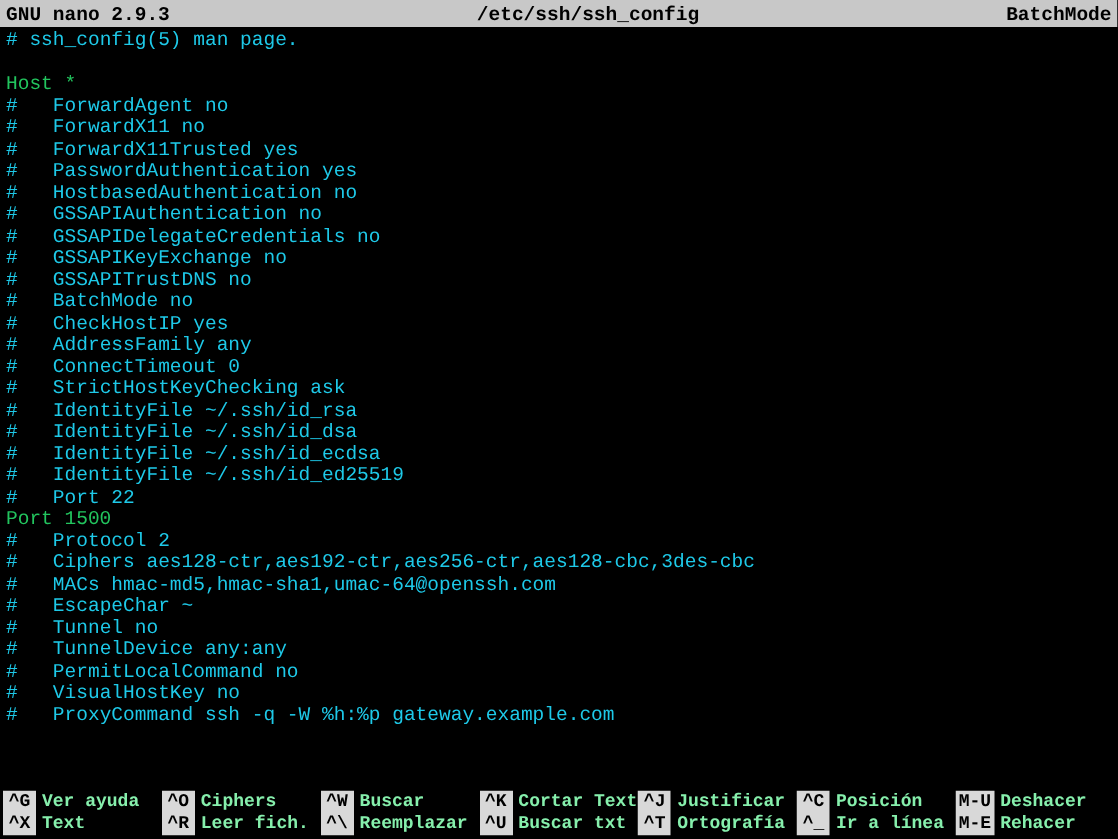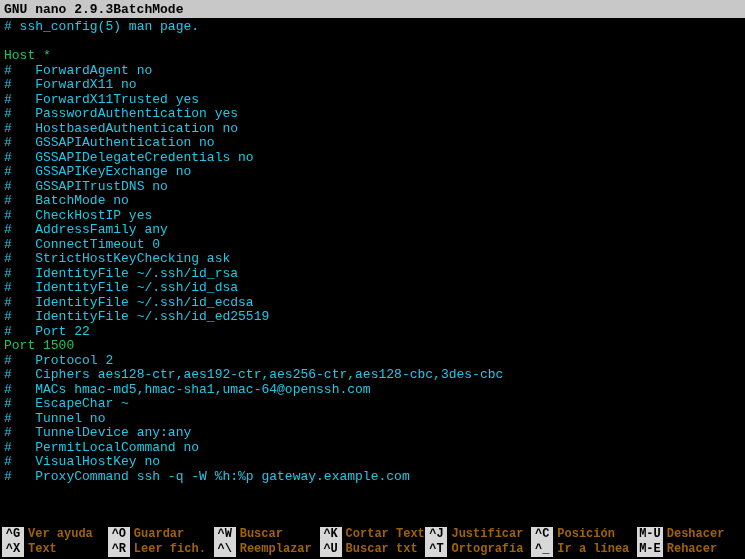--- a/index.html
+++ b/index.html
@@ -56,41 +56,42 @@
   }
   .key {
     background: #d8d8d8;
     color: #000;
     padding: 0 2px;
     font-weight: bold;
     display: inline-block;
     min-width: 22px;
     text-align: center;
   }
-  .lbl { color: #a16207; }
+  .lbl { color: #86efac; }
 </style>
 </head>
 <body>
 
 <div class="titlebar">
   <span class="tb-left">GNU nano 2.9.3</span>
+  <span class="tb-center">/etc/ssh/ssh_config</span>
   <span class="tb-right">BatchMode</span>
 </div>
 
 <div class="editor" id="editor"><div class="row"><span class="hash"># </span><span class="opt">ssh_config(5) man page.</span></div><div class="row"><span class="plain"></span></div><div class="row"><span class="plain">Host *</span></div><div class="row"><span class="hash">#   </span><span class="opt">ForwardAgent no</span></div><div class="row"><span class="hash">#   </span><span class="opt">ForwardX11 no</span></div><div class="row"><span class="hash">#   </span><span class="opt">ForwardX11Trusted yes</span></div><div class="row"><span class="hash">#   </span><span class="opt">PasswordAuthentication yes</span></div><div class="row"><span class="hash">#   </span><span class="opt">HostbasedAuthentication no</span></div><div class="row"><span class="hash">#   </span><span class="opt">GSSAPIAuthentication no</span></div><div class="row"><span class="hash">#   </span><span class="opt">GSSAPIDelegateCredentials no</span></div><div class="row"><span class="hash">#   </span><span class="opt">GSSAPIKeyExchange no</span></div><div class="row"><span class="hash">#   </span><span class="opt">GSSAPITrustDNS no</span></div><div class="row"><span class="hash">#   </span><span class="opt">BatchMode no</span></div><div class="row"><span class="hash">#   </span><span class="opt">CheckHostIP yes</span></div><div class="row"><span class="hash">#   </span><span class="opt">AddressFamily any</span></div><div class="row"><span class="hash">#   </span><span class="opt">ConnectTimeout 0</span></div><div class="row"><span class="hash">#   </span><span class="opt">StrictHostKeyChecking ask</span></div><div class="row"><span class="hash">#   </span><span class="opt">IdentityFile ~/.ssh/id_rsa</span></div><div class="row"><span class="hash">#   </span><span class="opt">IdentityFile ~/.ssh/id_dsa</span></div><div class="row"><span class="hash">#   </span><span class="opt">IdentityFile ~/.ssh/id_ecdsa</span></div><div class="row"><span class="hash">#   </span><span class="opt">IdentityFile ~/.ssh/id_ed25519</span></div><div class="row"><span class="hash">#   </span><span class="opt">Port 22</span></div><div class="row"><span class="plain">Port 1500</span></div><div class="row"><span class="hash">#   </span><span class="opt">Protocol 2</span></div><div class="row"><span class="hash">#   </span><span class="opt">Ciphers aes128-ctr,aes192-ctr,aes256-ctr,aes128-cbc,3des-cbc</span></div><div class="row"><span class="hash">#   </span><span class="opt">MACs hmac-md5,hmac-sha1,umac-64@openssh.com</span></div><div class="row"><span class="hash">#   </span><span class="opt">EscapeChar ~</span></div><div class="row"><span class="hash">#   </span><span class="opt">Tunnel no</span></div><div class="row"><span class="hash">#   </span><span class="opt">TunnelDevice any:any</span></div><div class="row"><span class="hash">#   </span><span class="opt">PermitLocalCommand no</span></div><div class="row"><span class="hash">#   </span><span class="opt">VisualHostKey no</span></div><div class="row"><span class="hash">#   </span><span class="opt">ProxyCommand ssh -q -W %h:%p gateway.example.com</span></div></div>
 
 <div class="footer">
   <div class="frow" id="frow1">
       <div class="fcell">
         <span class="key">^G</span>
         <span class="lbl">Ver ayuda</span>
       </div>
       <div class="fcell">
         <span class="key">^O</span>
-        <span class="lbl">Guardar</span>
+        <span class="lbl">Ciphers</span>
       </div>
       <div class="fcell">
         <span class="key">^W</span>
         <span class="lbl">Buscar</span>
       </div>
       <div class="fcell">
         <span class="key">^K</span>
         <span class="lbl">Cortar Text</span>
       </div>
       <div class="fcell">

